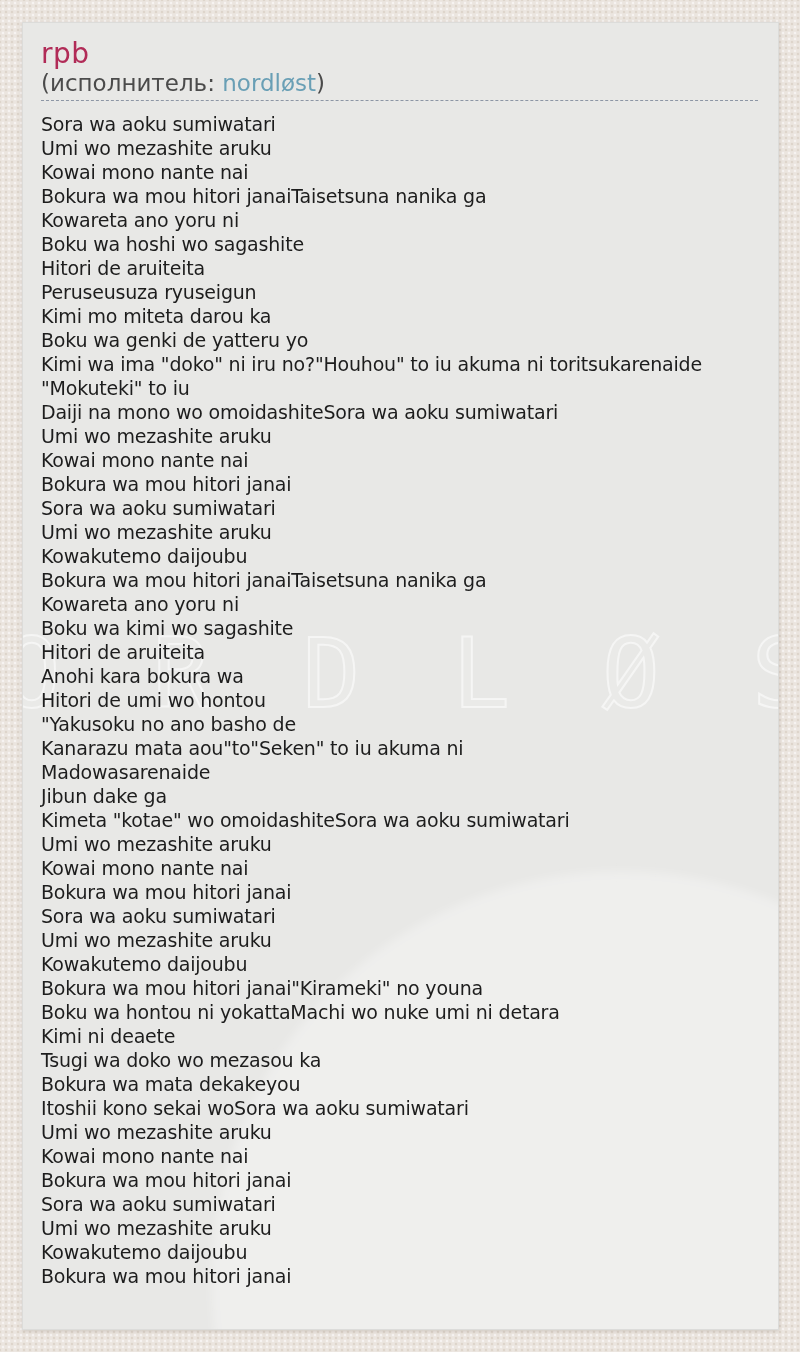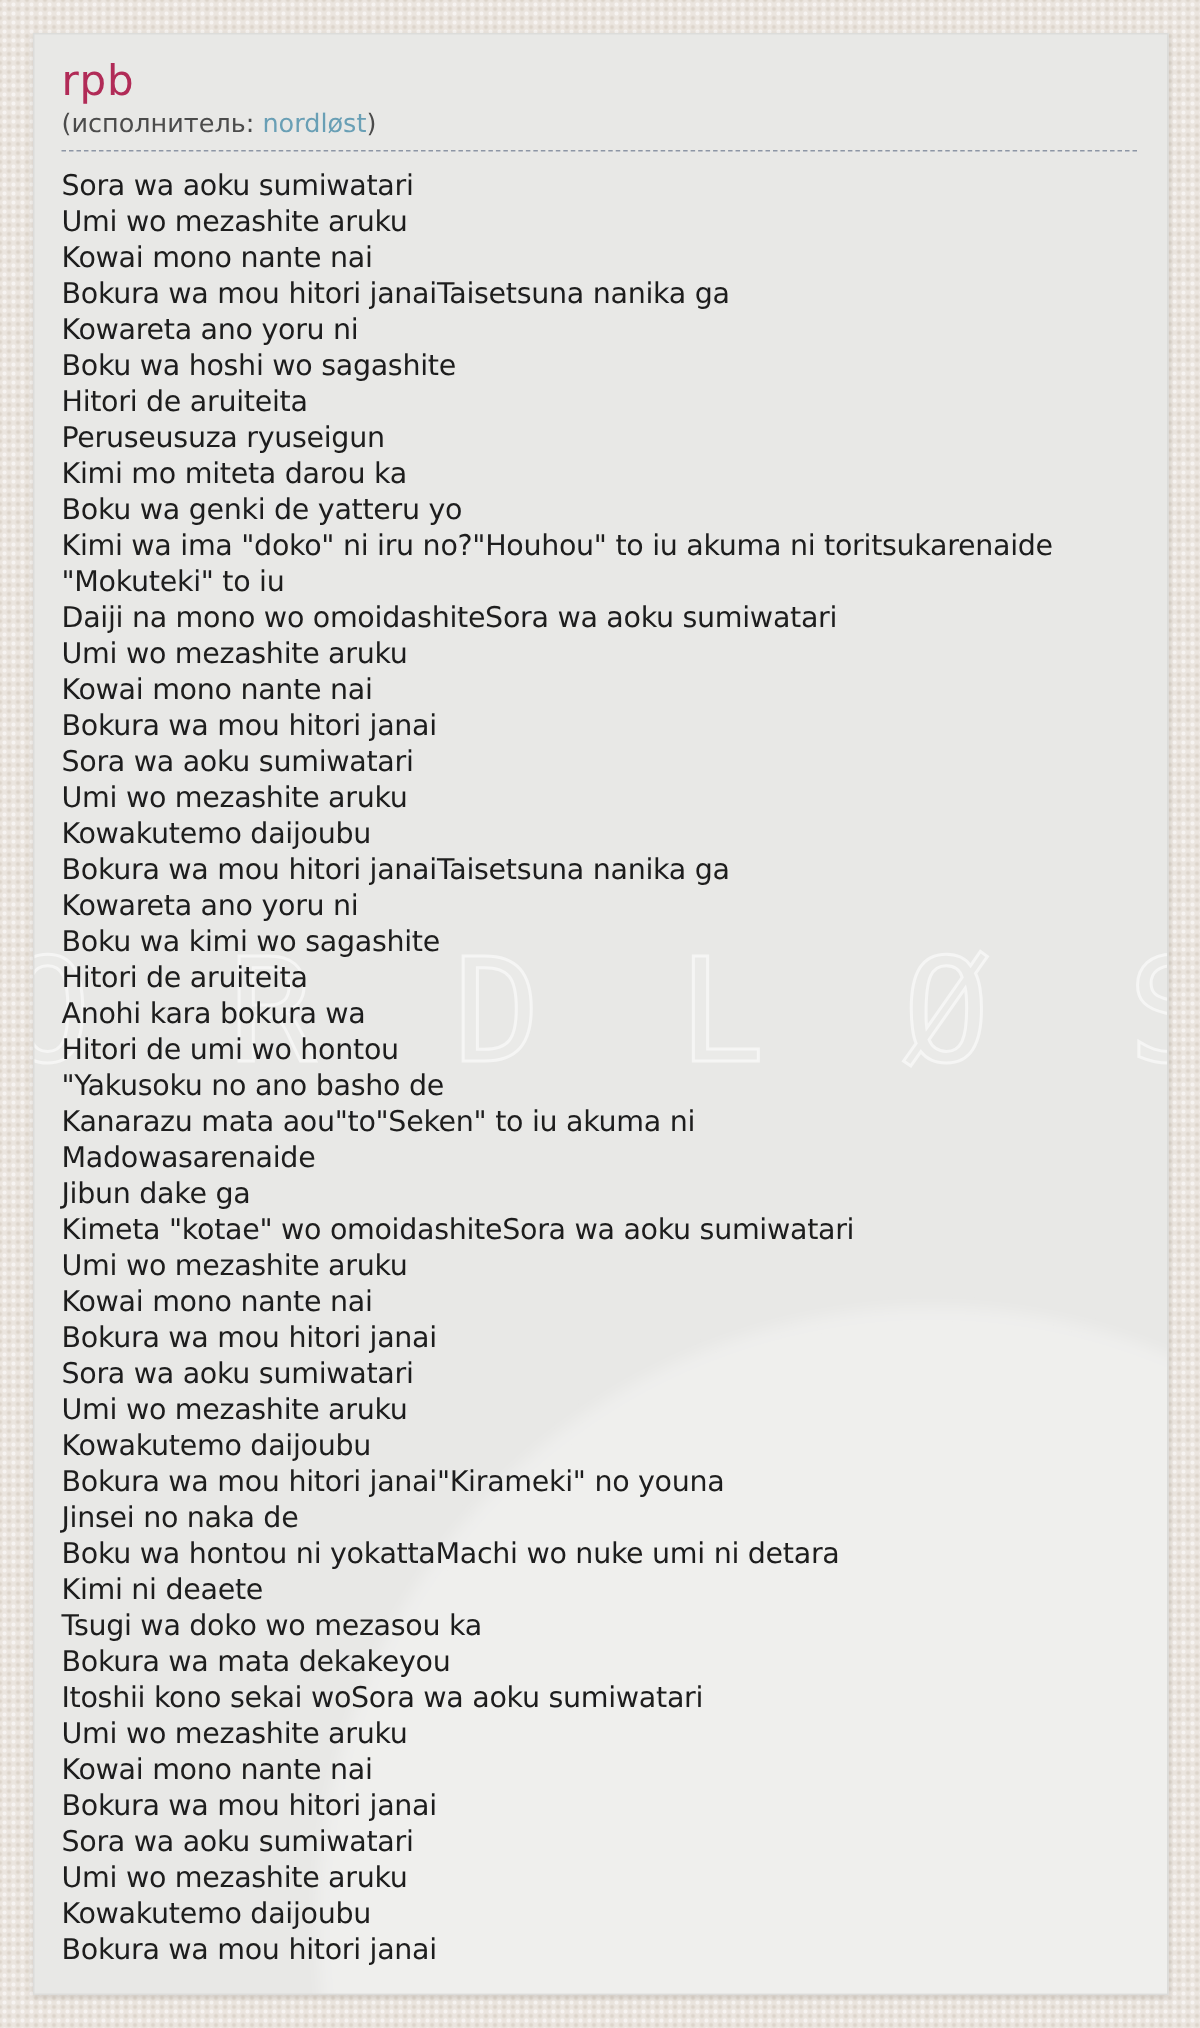--- a/index.html
+++ b/index.html
@@ -73,21 +73,21 @@
     font-size: 28px;
     line-height: 34px;
     font-weight: normal;
     letter-spacing: 0.5px;
     color: var(--c-title, #b12b57);
   }
 
   .subtitle {
     margin-top: 2px;
     padding-bottom: 7px;
-    font-size: 17px;
+    font-size: 23px;
     line-height: 20px;
     color: var(--c-subtitle_text, #4b4b4b);
     border-bottom: 1px dashed var(--c-divider, #8d96a5);
   }
   .subtitle a.artist-link {
     color: var(--c-artist_link, #699fb5);
     text-decoration: none;
     cursor: pointer;
   }
 
@@ -141,21 +141,20 @@
           <div class="lyric-line">Madowasarenaide</div>
           <div class="lyric-line">Jibun dake ga</div>
           <div class="lyric-line">Kimeta "kotae" wo omoidashiteSora wa aoku sumiwatari</div>
           <div class="lyric-line">Umi wo mezashite aruku</div>
           <div class="lyric-line">Kowai mono nante nai</div>
           <div class="lyric-line">Bokura wa mou hitori janai</div>
           <div class="lyric-line">Sora wa aoku sumiwatari</div>
           <div class="lyric-line">Umi wo mezashite aruku</div>
           <div class="lyric-line">Kowakutemo daijoubu</div>
           <div class="lyric-line">Bokura wa mou hitori janai"Kirameki" no youna</div>
-          <div class="lyric-line">Jinsei no naka de</div>
           <div class="lyric-line">Boku wa hontou ni yokattaMachi wo nuke umi ni detara</div>
           <div class="lyric-line">Kimi ni deaete</div>
           <div class="lyric-line">Tsugi wa doko wo mezasou ka</div>
           <div class="lyric-line">Bokura wa mata dekakeyou</div>
           <div class="lyric-line">Itoshii kono sekai woSora wa aoku sumiwatari</div>
           <div class="lyric-line">Umi wo mezashite aruku</div>
           <div class="lyric-line">Kowai mono nante nai</div>
           <div class="lyric-line">Bokura wa mou hitori janai</div>
           <div class="lyric-line">Sora wa aoku sumiwatari</div>
           <div class="lyric-line">Umi wo mezashite aruku</div>

